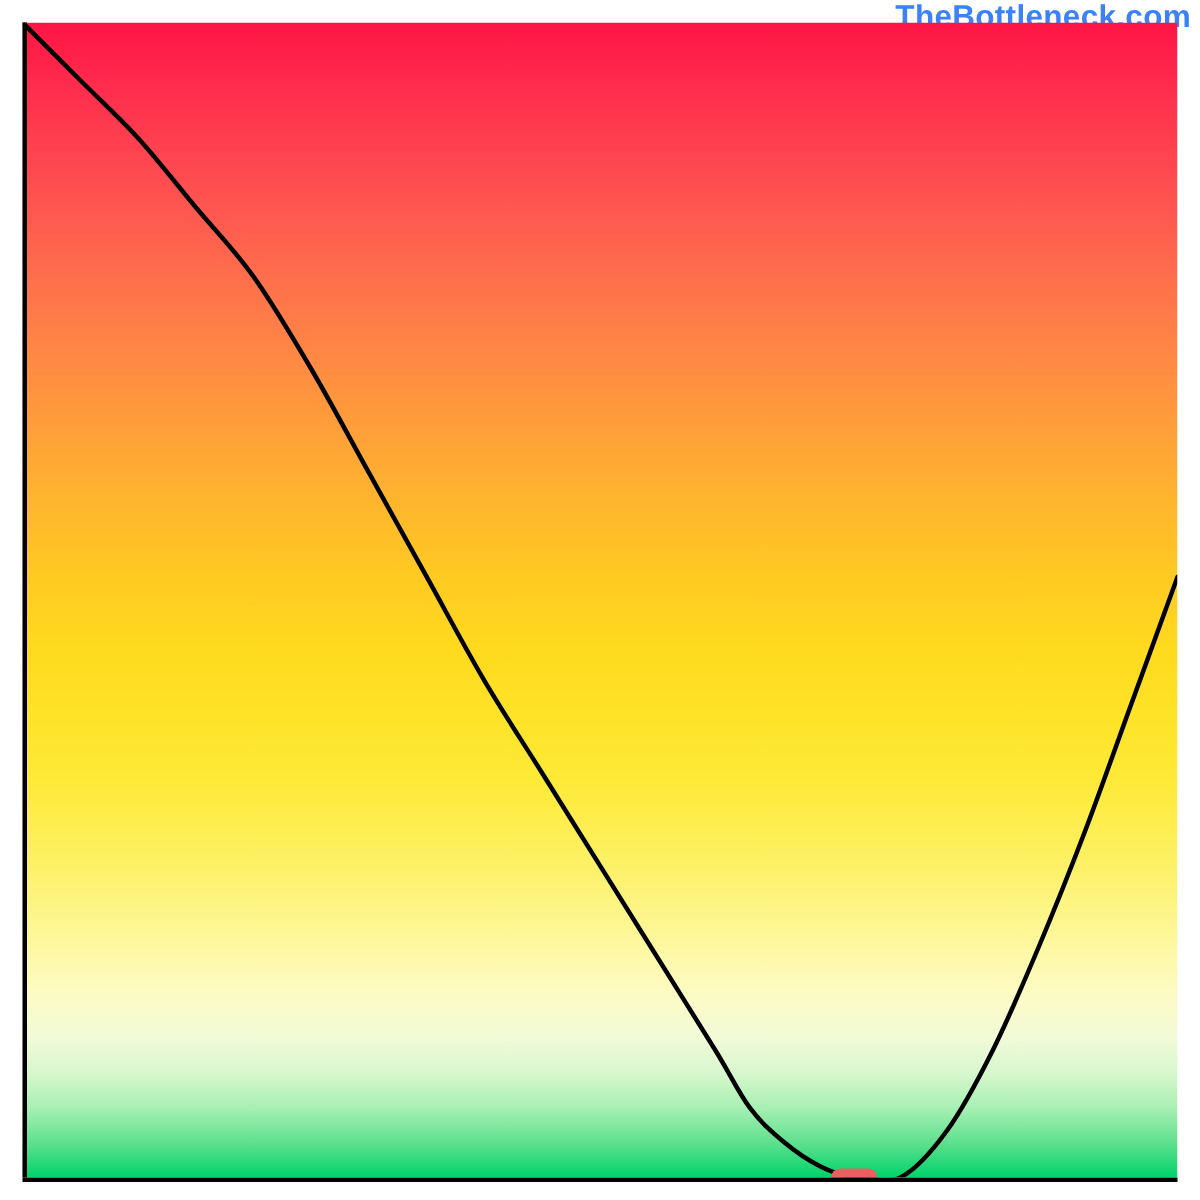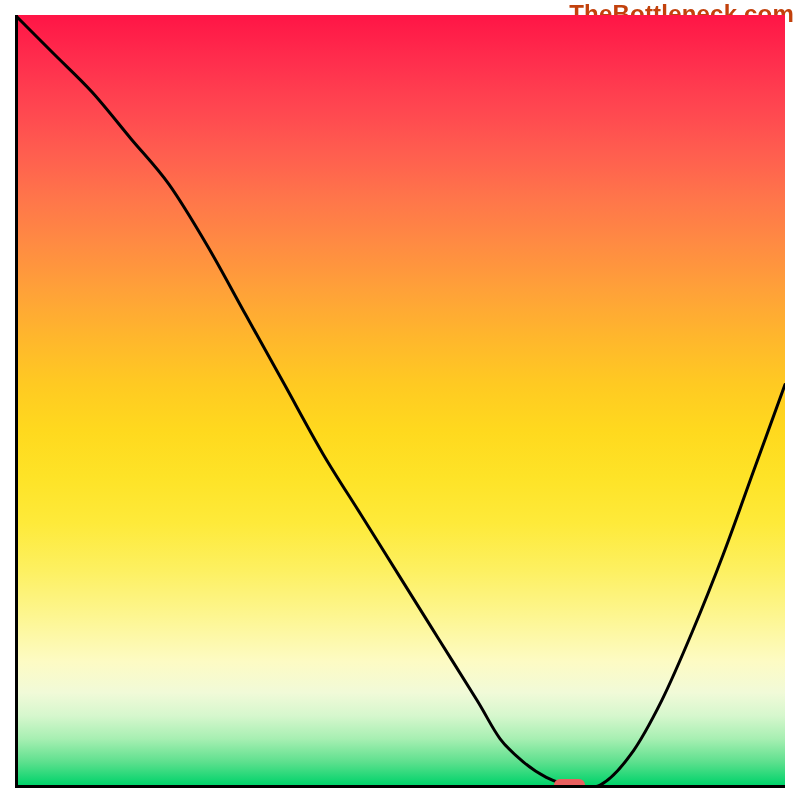--- a/index.html
+++ b/index.html
@@ -68,23 +68,23 @@
     left: 15px;
     top: 785px;
     width: 770px;
     height: 0;
     border-top: 3px solid #000;
   }
   .watermark {
     position: absolute;
     top: 0;
     right: 6px;
-    font-size: 24px;
+    font-size: 21px;
     font-weight: 600;
-    color: #c2410c;
+    color: #3b82f6;
     letter-spacing: 0.2px;
   }
   .marker {
     position: absolute;
     height: 12px;
     border-radius: 6px;
     background: #e8605f;
   }
 </style>
 </head>

